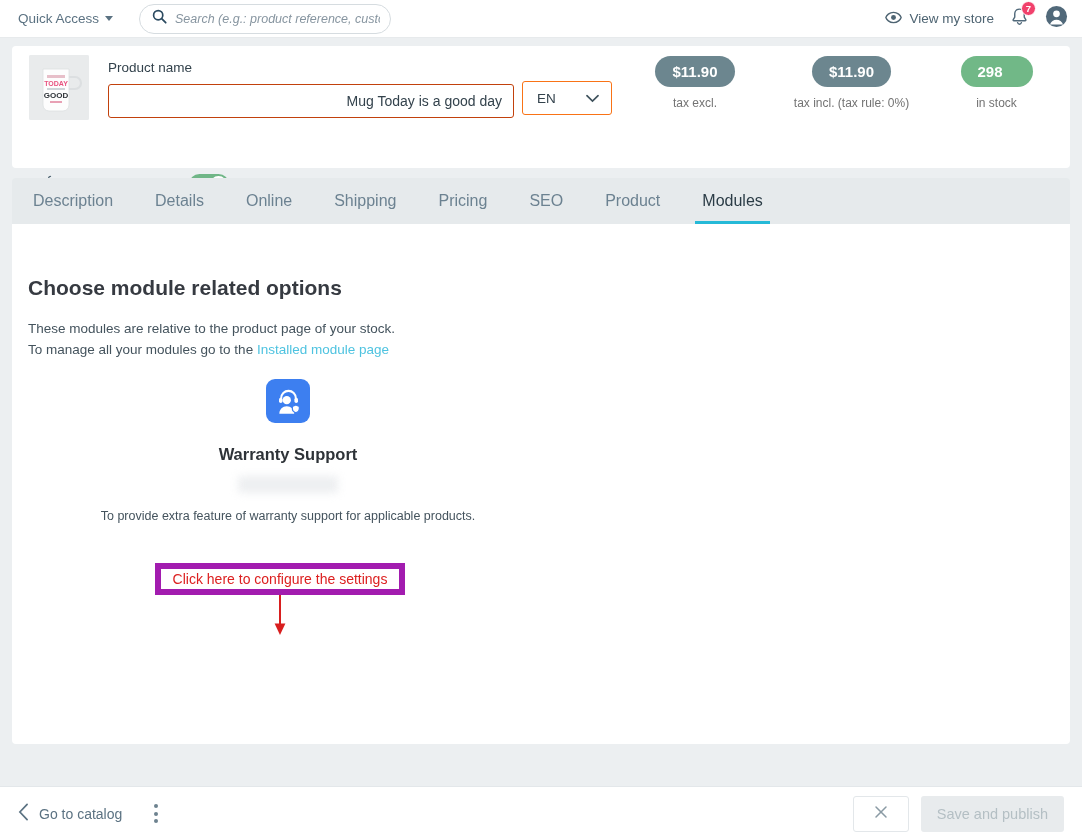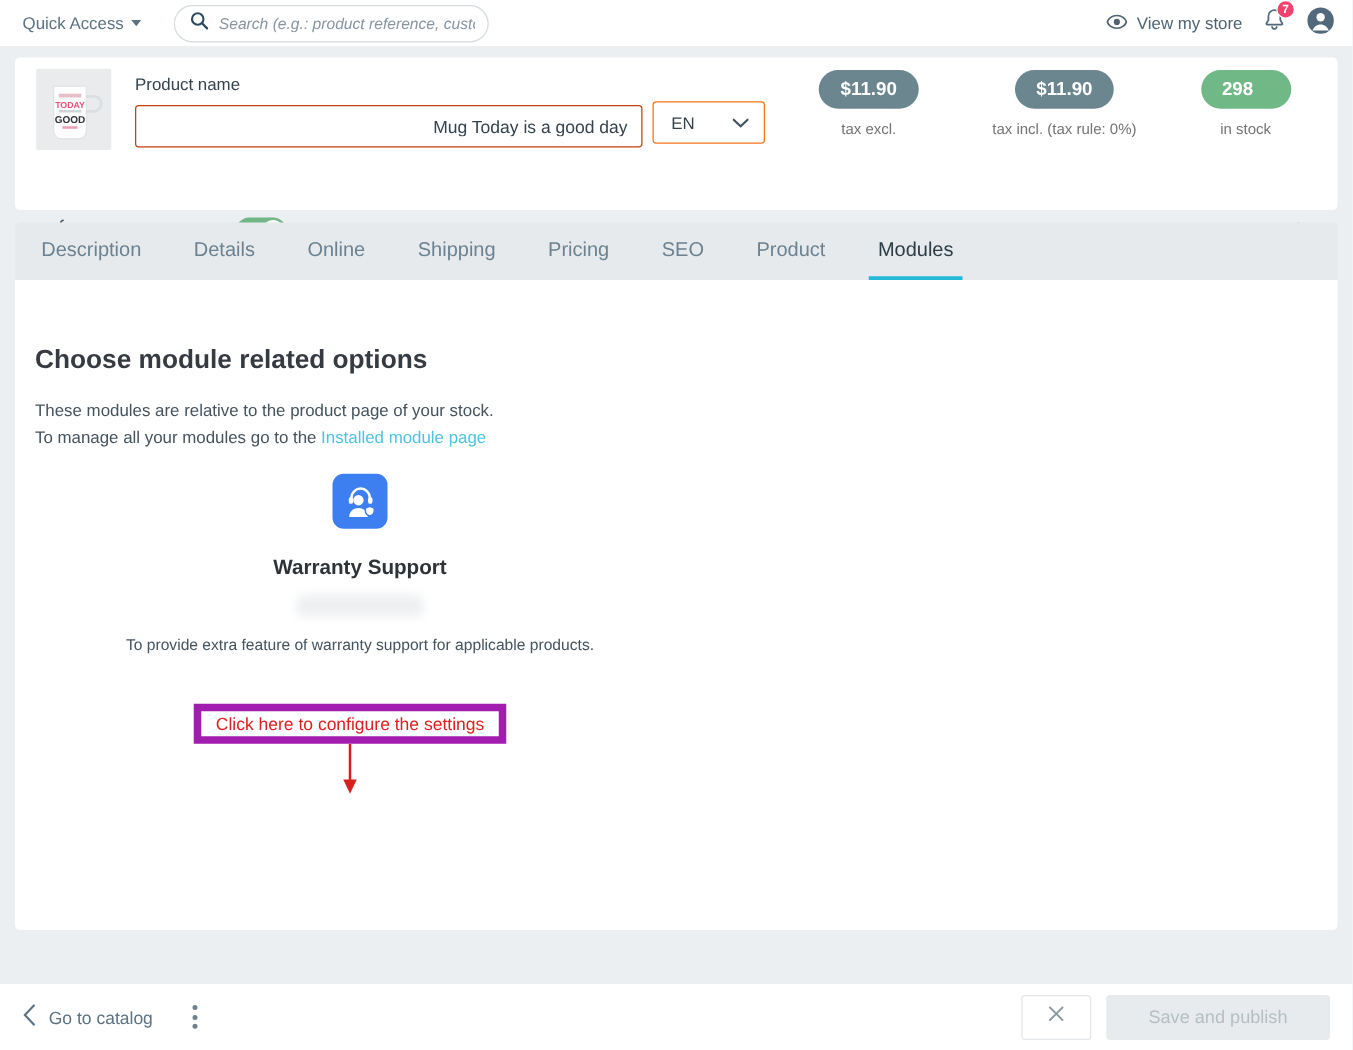--- a/index.html
+++ b/index.html
@@ -233,21 +233,21 @@
   }
   .footer-kebab i { width: 4px; height: 4px; border-radius: 50%; background: #6d828f; display: block; }
   .footer-right { margin-left: auto; margin-right: 18px; display: flex; align-items: center; gap: 12px; }
   .cancel-btn {
     width: 56px; height: 36px;
     background: #fff; border: 1px solid #e3e7ea; border-radius: 3px;
     color: #8a9aa4; font-size: 16px; cursor: pointer;
     display: flex; align-items: center; justify-content: center;
   }
   .save-btn {
-    height: 36px; padding: 0 34px;
+    height: 36px; padding: 0 16px;
     background: #e8ebed; border: none; border-radius: 3px;
     color: #b4bfc4;
     font-family: "Liberation Sans", sans-serif;
     font-size: 14.5px; cursor: default;
   }
 </style>
 </head>
 <body>
 
 <div class="topbar">

